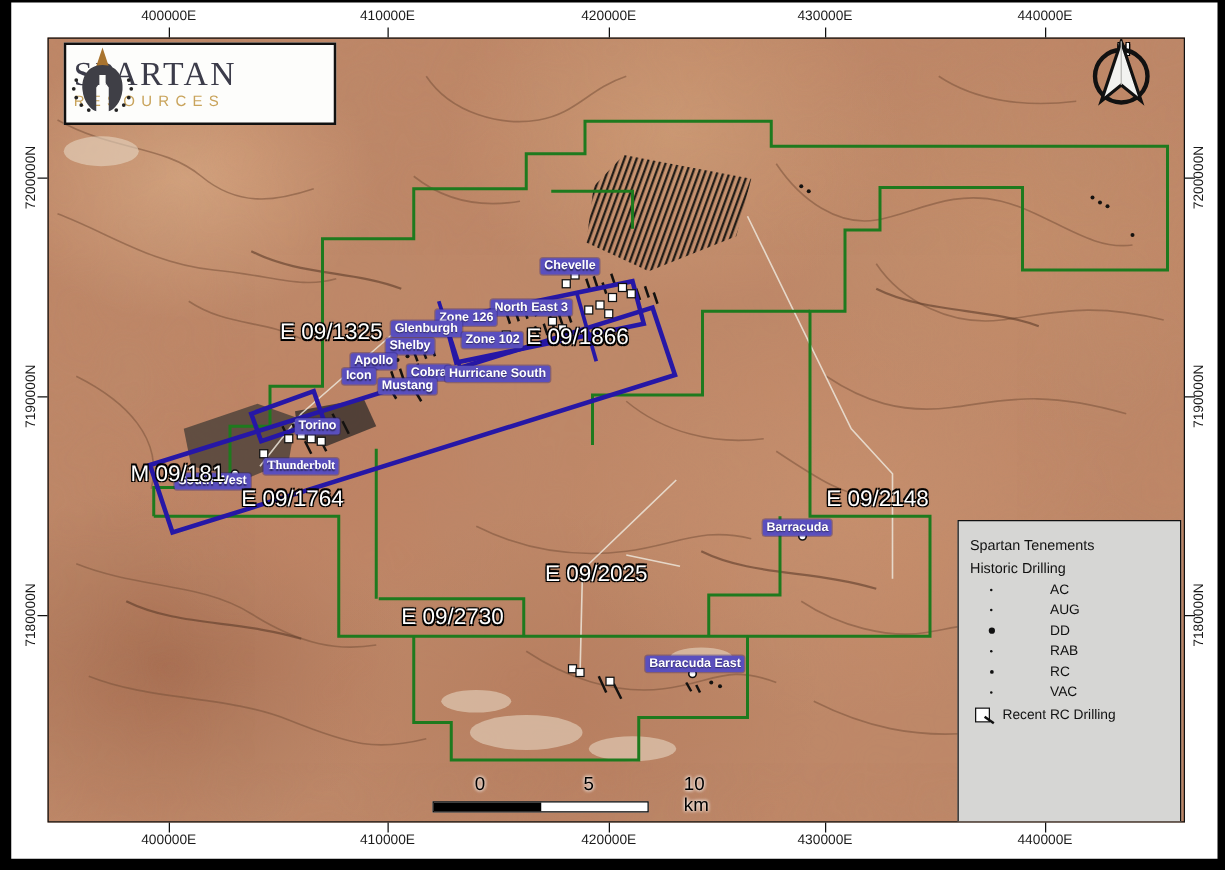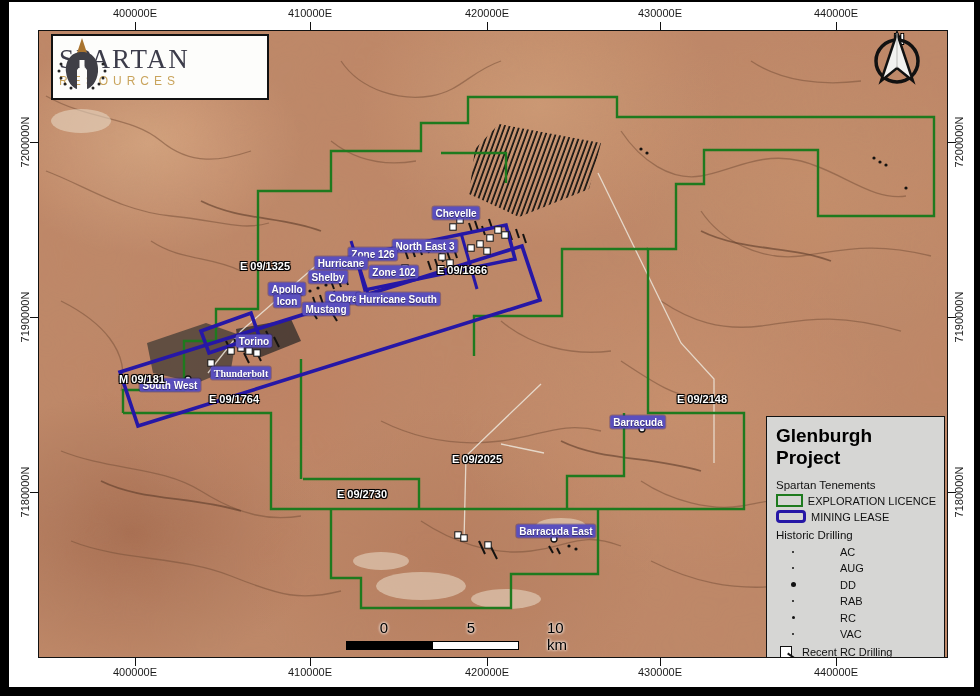--- a/index.html
+++ b/index.html
@@ -12,21 +12,21 @@
       radial-gradient(300px 220px at 85% 25%, #c68e6a 0%, rgba(198,142,106,0) 70%),
       radial-gradient(260px 200px at 25% 55%, #c08162 0%, rgba(192,129,98,0) 70%),
       radial-gradient(320px 240px at 70% 60%, #c98f6c 0%, rgba(201,143,108,0) 70%),
       radial-gradient(300px 220px at 45% 85%, #b87d5e 0%, rgba(184,125,94,0) 70%),
       radial-gradient(280px 200px at 10% 80%, #a96f52 0%, rgba(169,111,82,0) 70%),
       #c08767;}
   .map svg{position:absolute;left:0;top:0;}
   .gridlabel{position:absolute;font-size:11px;color:#1a1a1a;transform:translate(-50%,-50%);white-space:nowrap;}
   .gridlabel.vert{transform:translate(-50%,-50%) rotate(-90deg);}
   .tick{position:absolute;background:#111;}
-  .tlabel{position:absolute;transform:translate(-50%,-50%);color:#fff;font-weight:bold;font-size:11px;white-space:nowrap;
+  .tlabel{position:absolute;transform:translate(-50%,-50%);color:#fff;font-weight:normal;font-size:18px;white-space:nowrap;
     text-shadow:-1px -1px 0 #000,1px -1px 0 #000,-1px 1px 0 #000,1px 1px 0 #000,0 0 2px #000;}
   .plabel{position:absolute;transform:translate(-50%,-50%);color:#fff;font-weight:bold;font-size:10px;line-height:13px;
     background:#5a4fbe;border-radius:2px;padding:0 3px;white-space:nowrap;box-shadow:0 0 0 1px rgba(40,30,120,.35);
     text-shadow:0 1px 1px rgba(0,0,0,.5);}
   .logo{position:absolute;left:12px;top:3px;width:218px;height:66px;background:#fdfdfb;border:2px solid #111;
     box-sizing:border-box;display:flex;align-items:center;}
   .logo-text{margin-left:6px;}
   .logo-name{font-family:"Liberation Serif",serif;font-size:27px;letter-spacing:2px;color:#3c3c4a;line-height:26px;}
   .logo-sub{font-size:12px;letter-spacing:5px;color:#c9a45c;margin-top:2px;}
   .legend{position:absolute;left:727px;top:385px;width:179px;height:243px;background:#d6d6d4;border:1.5px solid #111;
@@ -211,24 +211,24 @@
             <circle cx="187" cy="378" r="3" fill="#fff" stroke="#111" stroke-width="1.3"></circle>
             <circle cx="641" cy="428" r="3" fill="#fff" stroke="#111" stroke-width="1.3"></circle>
             <circle cx="553" cy="538" r="3" fill="#fff" stroke="#111" stroke-width="1.3"></circle>
           </g>
       </svg>
 
       <div id="labels">
           <div class="plabel" style="left: 417px; top: 182px;">Chevelle</div>
           <div class="plabel" style="left: 386px; top: 215px;">North East 3</div>
           <div class="plabel" style="left: 334px; top: 223px;">Zone 126</div>
-          <div class="plabel" style="left: 302px; top: 232px;">Hurricane</div>
+          <div class="plabel" style="left: 302px; top: 232px;">Glenburgh</div>
           <div class="plabel" style="left: 355px; top: 241px;">Zone 102</div>
           <div class="plabel" style="left: 289px; top: 246px;">Shelby</div>
-          <div class="plabel" style="left: 248px; top: 258px;">Apollo</div>
+          <div class="plabel" style="left: 260px; top: 258px;">Apollo</div>
           <div class="plabel" style="left: 304px; top: 267px;">Cobra</div>
           <div class="plabel" style="left: 248px; top: 270px;">Icon</div>
           <div class="plabel" style="left: 287px; top: 278px;">Mustang</div>
           <div class="plabel" style="left: 359px; top: 268px;">Hurricane South</div>
           <div class="plabel" style="left: 215px; top: 310px;">Torino</div>
           <div class="plabel" style="left: 202px; top: 342px; font-family: Liberation Serif, serif;">Thunderbolt</div>
           <div class="plabel" style="left: 131px; top: 354px;">South West</div>
           <div class="plabel" style="left: 599px; top: 391px;">Barracuda</div>
           <div class="plabel" style="left: 517px; top: 500px;">Barracuda East</div>
           <div class="tlabel" style="left: 226px; top: 235px;">E 09/1325</div>
@@ -265,32 +265,21 @@
       <div class="north">
         <div class="nlabel">N</div>
         <svg width="56" height="60" viewBox="0 0 56 60">
           <circle cx="28" cy="30" r="21" fill="none" stroke="#111" stroke-width="3.5"></circle>
           <polygon points="28,2 12,50 28,37 44,50" fill="#f2f2f0" stroke="#111" stroke-width="2.5"></polygon>
           <line x1="28" y1="2" x2="28" y2="37" stroke="#b9b9b6" stroke-width="1"></line>
         </svg>
       </div>
 
       <div class="legend">
-        <div class="legend-title">Glenburgh Project</div>
         <div class="legend-h">Spartan Tenements</div>
-        <div id="leg-tenements">
-            <div class="leg-row">
-              <span class="leg-swatch" style="border: 2.5px solid rgb(30, 122, 30); border-radius: 0px;"></span>
-              <span class="leg-label">EXPLORATION LICENCE</span>
-            </div>
-            <div class="leg-row">
-              <span class="leg-swatch" style="border: 3.5px solid rgb(38, 23, 166); border-radius: 4px;"></span>
-              <span class="leg-label">MINING LEASE</span>
-            </div>
-          </div>
         <div class="legend-h">Historic Drilling</div>
         <div id="leg-drilling">
             <div class="drill-row">
               <span class="drill-dot">
                 <span class="dotglyph" style="width: 2px; height: 2px;"></span>
               </span>
               <span class="leg-label">AC</span>
             </div>
             <div class="drill-row">
               <span class="drill-dot">

